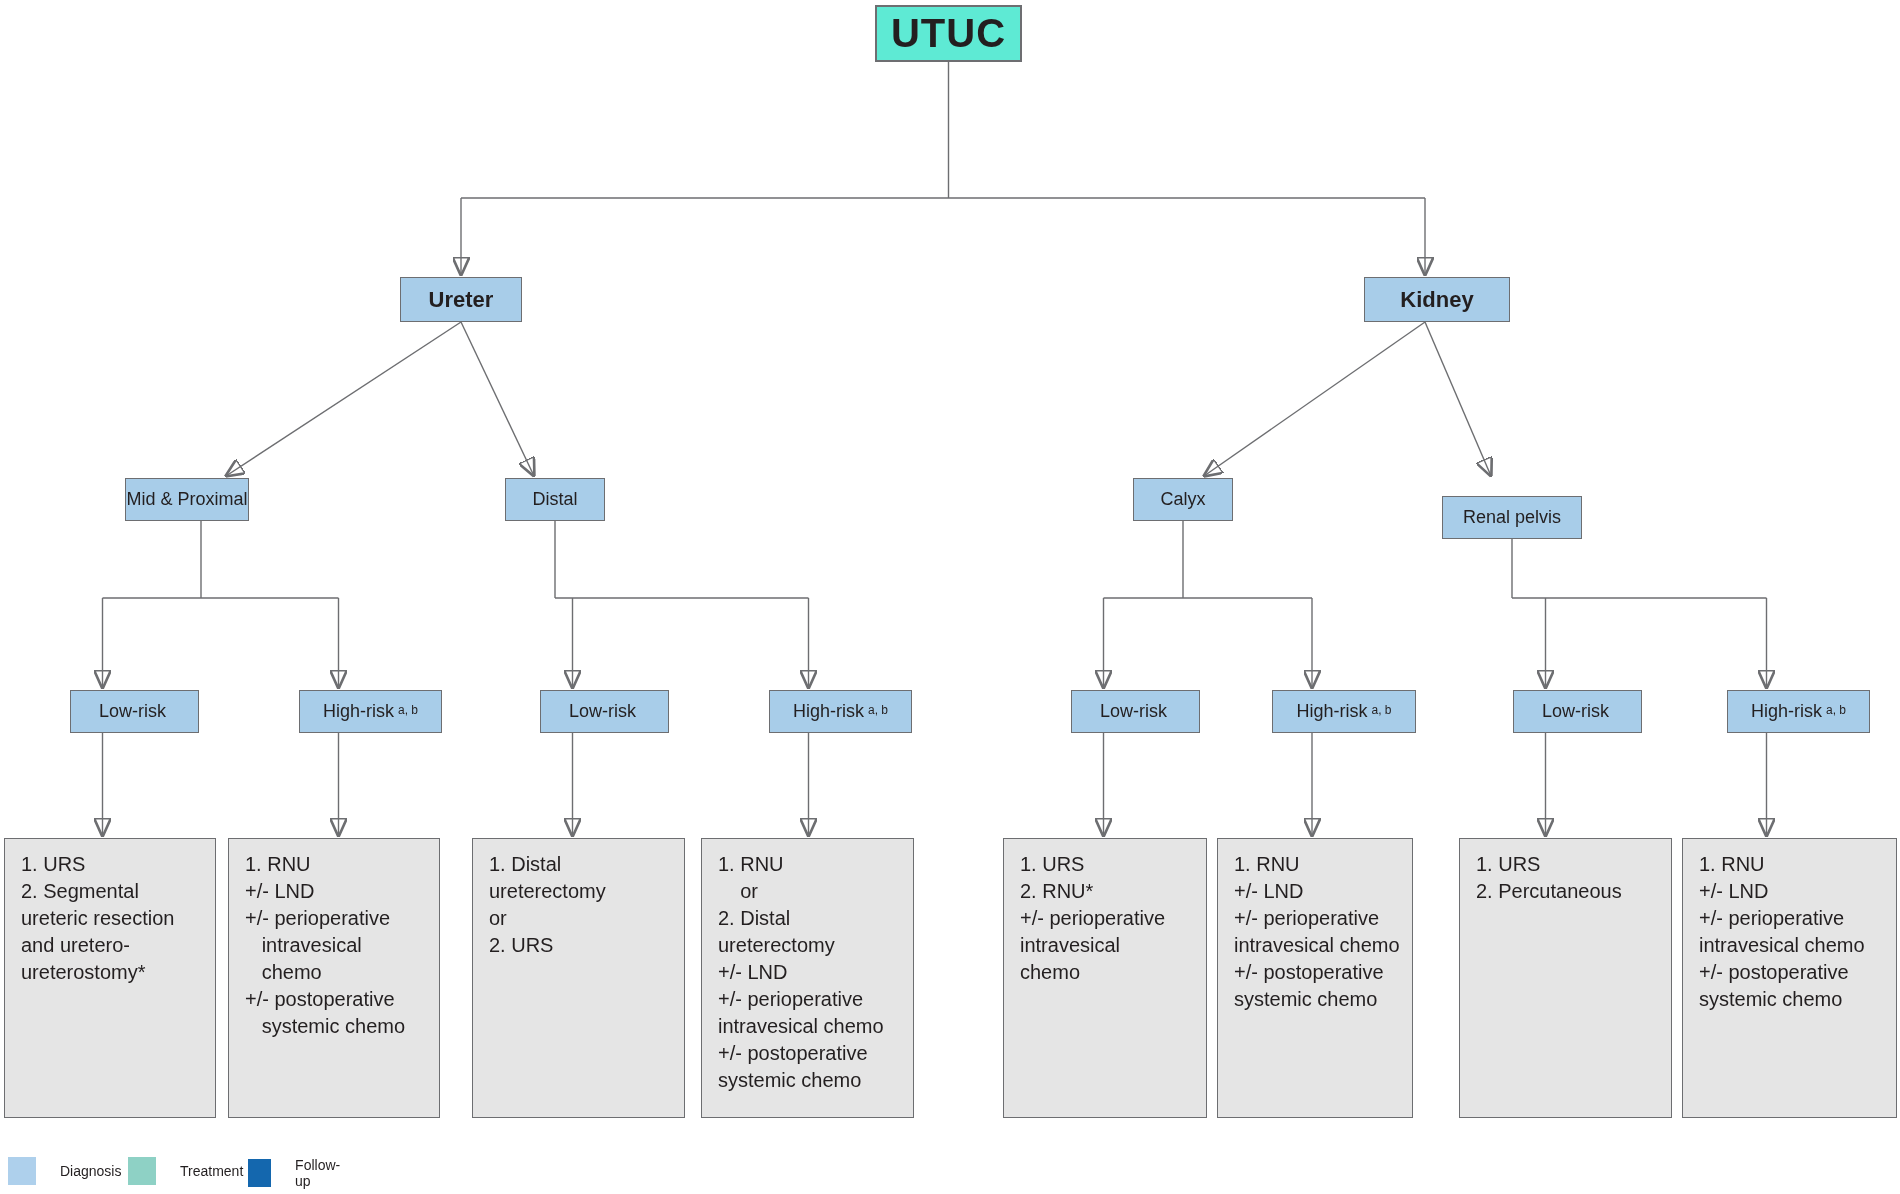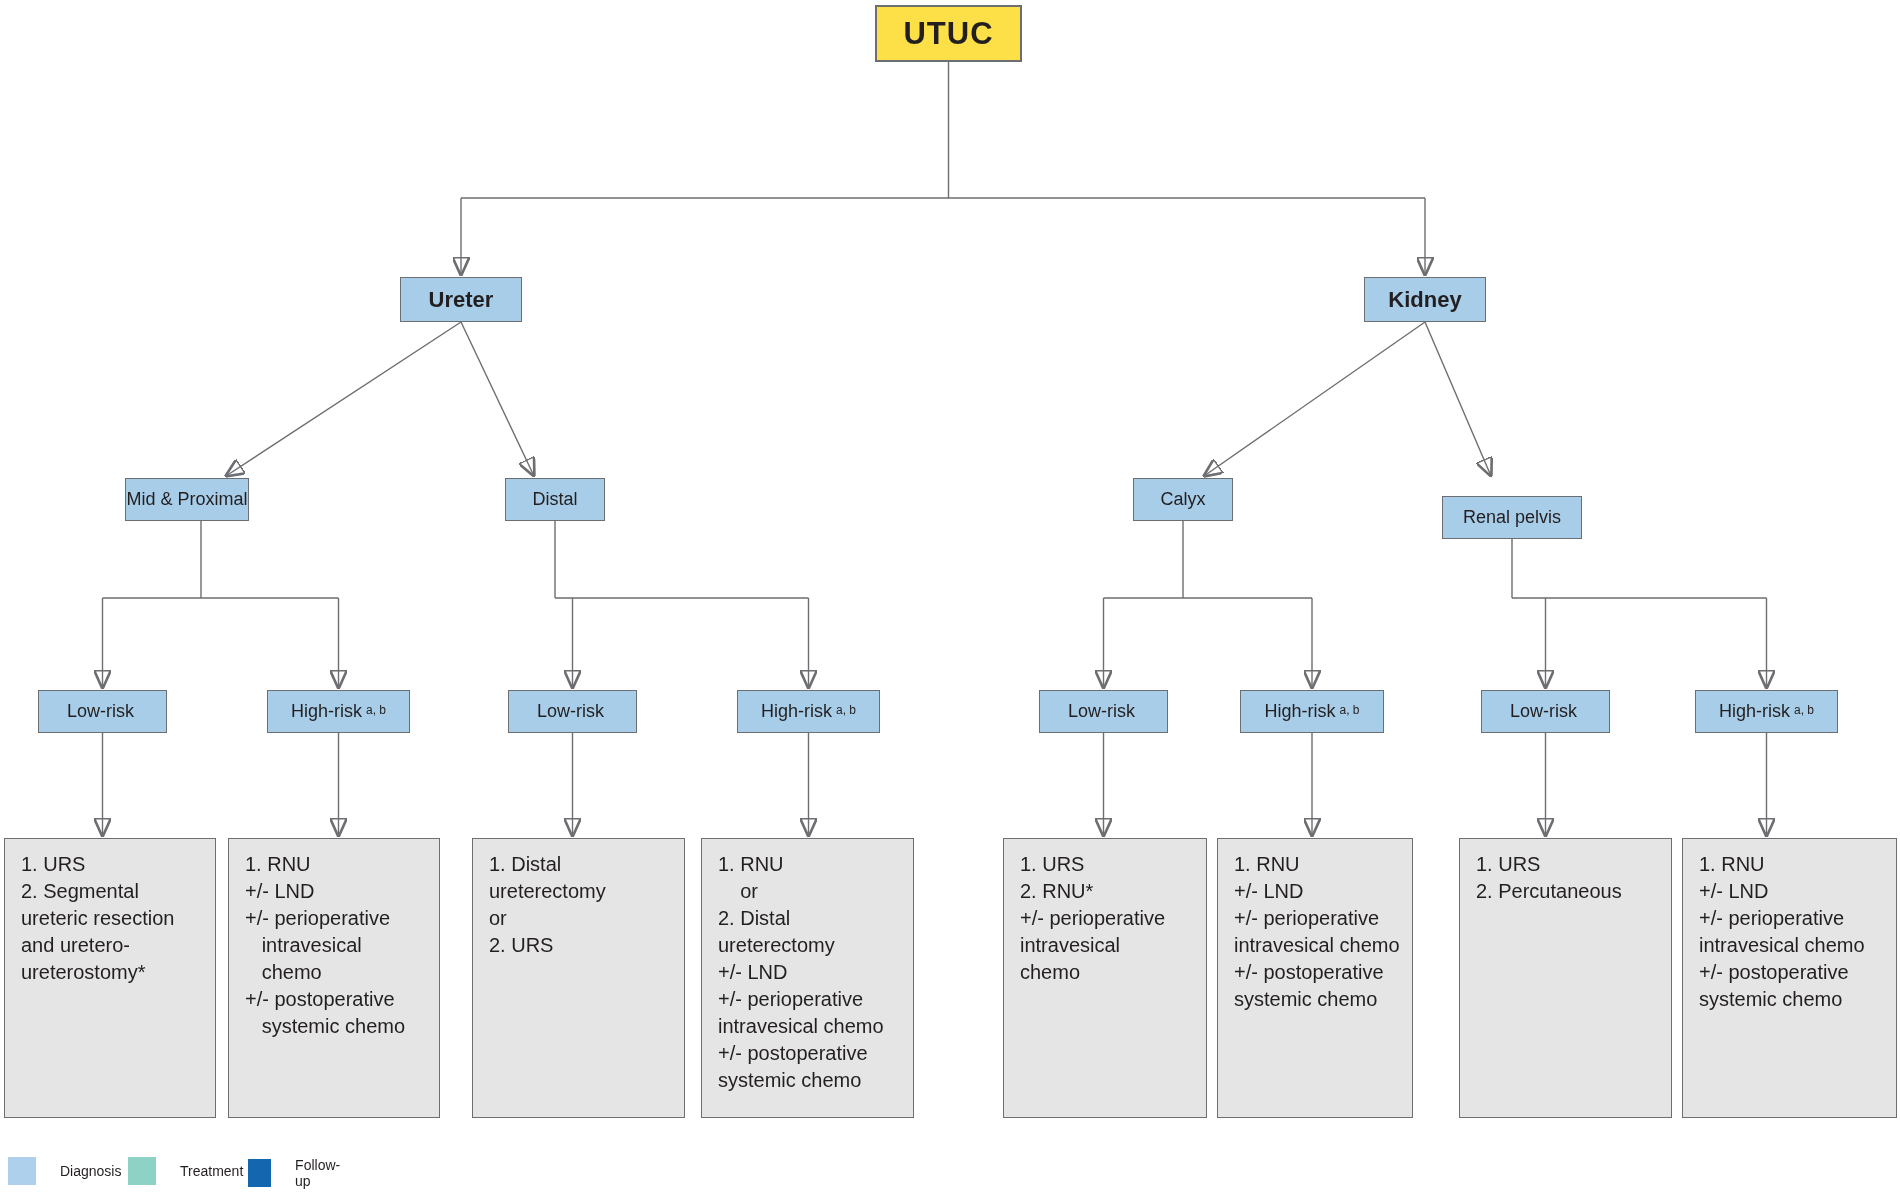--- a/index.html
+++ b/index.html
@@ -1,25 +1,25 @@
 <!DOCTYPE html>
 <html><head>
 <meta charset="utf-8">
 <style>
   html,body{margin:0;padding:0;background:#ffffff;}
   body{width:1900px;height:1194px;position:relative;font-family:"Liberation Sans",sans-serif;color:#231f20;}
   .canvas{position:absolute;inset:0;}
   svg.connectors{position:absolute;left:0;top:0;}
   svg.connectors path{stroke:#6d6e71;stroke-width:1.4;fill:none;}
   .box{position:absolute;box-sizing:border-box;border:1.5px solid #6d6e71;display:flex;align-items:center;justify-content:center;}
-  .root-box{background:#fde047;border-width:2px;font-weight:bold;font-size:31px;letter-spacing:1px;}
+  .root-box{background:#5eead4;border-width:2px;font-weight:bold;font-size:40px;letter-spacing:1px;}
   .blue{background:#a8cde9;}
   .organ{font-weight:bold;font-size:22px;}
   .segment{font-size:18px;}
-  .risk{font-size:18px;}
+  .risk{font-size:18px;margin-left:32px;}
   .risk sup{font-size:12px;margin-left:4px;position:relative;top:-2px;}
   .teal{background:#e5e5e5;align-items:flex-start;justify-content:flex-start;}
   .treatment-text{white-space:pre-wrap;font-size:20px;line-height:27px;padding:12px 8px 0 16px;}
   .legend{position:absolute;left:8px;top:1157px;height:30px;}
   .legend-item{position:absolute;top:0;display:flex;align-items:center;gap:24px;}
   .swatch{width:28px;height:28px;display:inline-block;}
   .legend-label{font-size:14px;}
 </style>
 </head>
 <body>
@@ -81,21 +81,21 @@
       <path d="M1103.5,733 V836" marker-end="url(#arw)"></path>
       <path d="M1312,733 V836" marker-end="url(#arw)"></path>
       <path d="M1545.5,733 V836" marker-end="url(#arw)"></path>
       <path d="M1766.5,733 V836" marker-end="url(#arw)"></path>
     </g>
   </svg>
 
   <div class="box root-box" style="left:875px;top:5px;width:147px;height:57px;">UTUC</div>
 
   <div class="box blue organ" style="left:400px;top:277px;width:122px;height:45px;">Ureter</div>
-  <div class="box blue organ" style="left:1364px;top:277px;width:122px;height:45px;">Kidney</div>
+  <div class="box blue organ" style="left:1364px;top:277px;width:146px;height:45px;">Kidney</div>
 
   <div class="box blue segment" style="left:125px;top:478px;width:124px;height:43px;">Mid &amp; Proximal</div>
   <div class="box blue segment" style="left:505px;top:478px;width:100px;height:43px;">Distal</div>
   <div class="box blue segment" style="left:1133px;top:478px;width:100px;height:43px;">Calyx</div>
   <div class="box blue segment" style="left:1442px;top:496px;width:140px;height:43px;">Renal pelvis</div>
 
   <div class="box blue risk" style="left:38px;top:690px;width:129px;height:43px;">
     <span>Low-risk</span>
       <sup></sup>
   </div>

